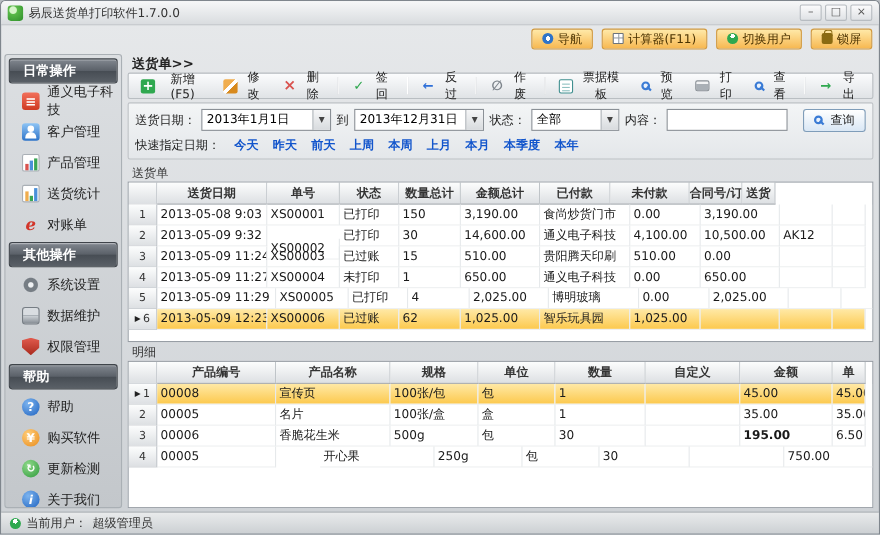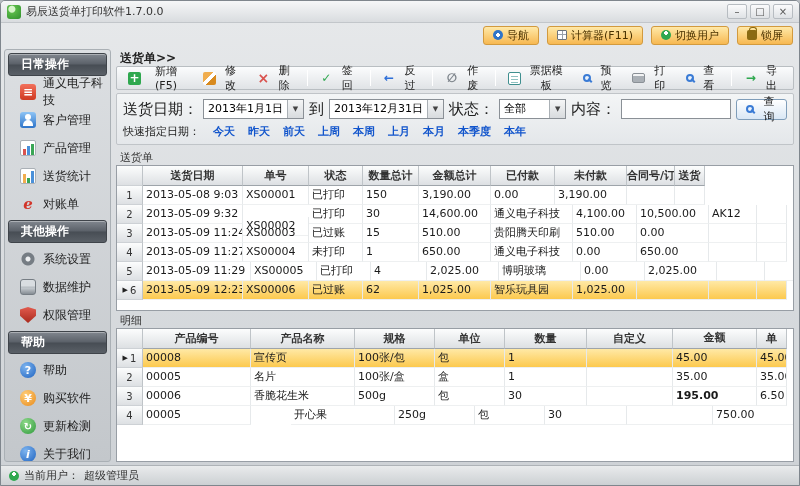--- a/index.html
+++ b/index.html
@@ -107,21 +107,21 @@
   .print-icon{width:13px;height:10px;border:1px solid #8a9096;border-radius:2px;
     background:linear-gradient(#f2f3f4 0 30%,#aab0b6 30%);}
   .export-icon{color:#2fa84f;}
   .export-icon::after{content:"→";}
   .tb-sep{width:1px;height:16px;background:#b5babf;border-right:1px solid #fff;margin:0 3px;}
 
   
   .filterbox{flex:none;border:1px solid #c0c4c8;border-radius:2px;background:linear-gradient(180deg,#f3f5f6,#e4e7ea);
     padding:3px 6px;margin-bottom:5px;}
   .filter-row{display:flex;align-items:center;gap:5px;height:24px;}
-  .flabel{font-size:15px;color:#222;white-space:nowrap;}
+  .flabel{font-size:11px;color:#222;white-space:nowrap;}
   .combo{display:inline-flex;align-items:stretch;height:20px;border:1px solid #8a9096;background:#fff;cursor:pointer;}
   .combo-text{flex:1;font-size:11px;line-height:18px;padding:0 4px;overflow:hidden;white-space:nowrap;}
   .combo-btn{width:16px;display:flex;align-items:center;justify-content:center;font-size:7px;color:#444;
     background:linear-gradient(#f5f6f7,#d8dbde);border-left:1px solid #aab0b5;}
   .c-date{width:118px;}
   .c-status{width:80px;}
   .finput{width:110px;height:20px;border:1px solid #8a9096;font-size:11px;padding:0 3px;font-family:inherit;background:#fff;}
   .query-btn{margin-left:auto;display:inline-flex;align-items:center;gap:5px;height:21px;padding:0 9px;
     font-size:11px;color:#1a1a1a;border:1px solid #7f9db9;border-radius:3px;
     background:linear-gradient(180deg,#ffffff,#d9e7f5);font-family:inherit;cursor:pointer;position:relative;}
@@ -352,20 +352,21 @@
           </div>
           <div class="g-row">
             <div class="g-cell g-gut" style="width: 26px;">
               <span>1</span>
             </div>
             <div class="g-cell g-d" style="width: 100px;">2013-05-08 9:03</div>
             <div class="g-cell g-d" style="width: 66px;">XS00001</div>
             <div class="g-cell g-d" style="width: 54px;">已打印</div>
             <div class="g-cell g-d" style="width: 56px;">150</div>
             <div class="g-cell g-d" style="width: 72px;">3,190.00</div>
+            <div class="g-cell g-d" style="width: 82px;">食尚炒货门市</div>
             <div class="g-cell g-d" style="width: 64px;">0.00</div>
             <div class="g-cell g-d" style="width: 72px;">3,190.00</div>
             <div class="g-cell g-d" style="width: 48px;"></div>
             <div class="g-cell g-d" style="width: 30px;"></div>
           </div>
           <div class="g-row">
             <div class="g-cell g-gut" style="width: 26px;">
               <span>2</span>
             </div>
             <div class="g-cell g-d" style="width: 100px;">2013-05-09 9:32</div>
@@ -445,21 +446,21 @@
       <div class="sec-label">明细</div>
       <div class="grid grow" id="details-grid">
           <div class="g-head">
             <div class="g-cell g-h g-gut" style="width: 26px;"></div>
             <div class="g-cell g-h" style="width: 108px;">产品编号</div>
             <div class="g-cell g-h" style="width: 104px;">产品名称</div>
             <div class="g-cell g-h" style="width: 80px;">规格</div>
             <div class="g-cell g-h" style="width: 70px;">单位</div>
             <div class="g-cell g-h" style="width: 82px;">数量</div>
             <div class="g-cell g-h" style="width: 86px;">自定义</div>
-            <div class="g-cell g-h" style="width: 84px; font-family: Liberation Mono, monospace;">金额</div>
+            <div class="g-cell g-h" style="width: 84px;">金额</div>
             <div class="g-cell g-h" style="width: 30px;">单</div>
           </div>
           <div class="g-row sel">
             <div class="g-cell g-gut" style="width: 26px;">
               <span class="sel-arrow">▶</span>
               <span>1</span>
             </div>
             <div class="g-cell g-d" style="width: 108px;">00008</div>
             <div class="g-cell g-d" style="width: 104px;">宣传页</div>
             <div class="g-cell g-d" style="width: 80px;">100张/包</div>

